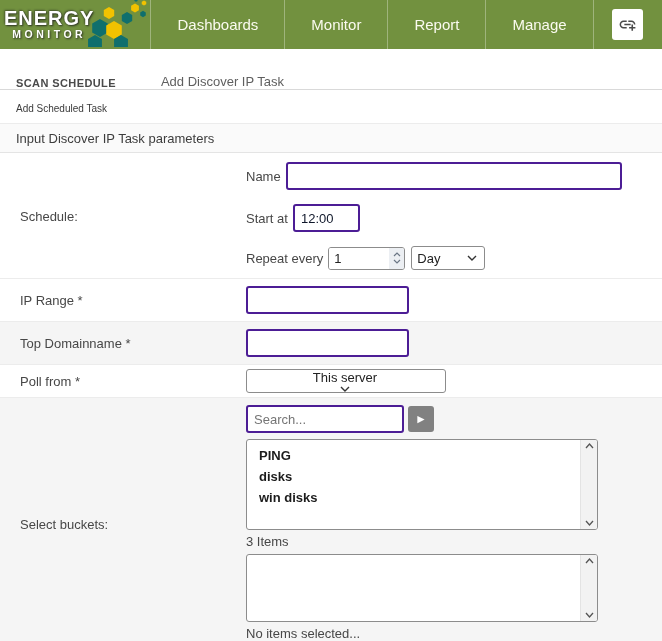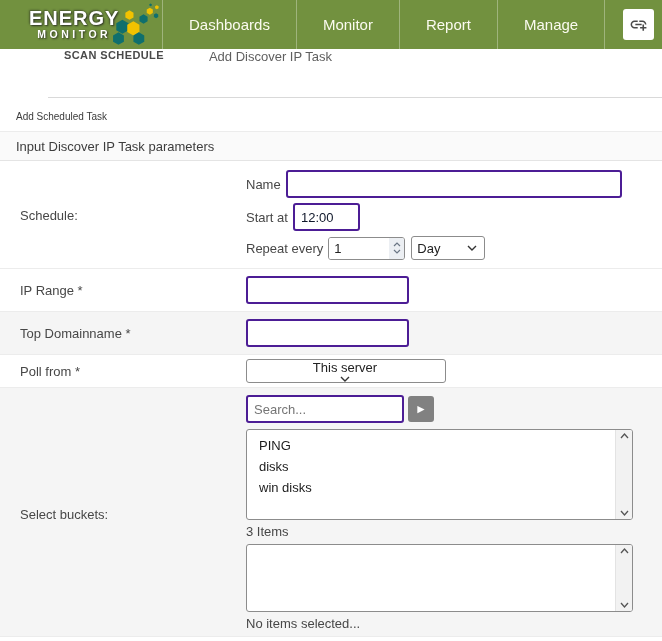--- a/index.html
+++ b/index.html
@@ -12,21 +12,21 @@
   }
   
   .header {
     height: 49px;
     background: var(--header-bg, #72913f);
     display: flex; align-items: stretch;
   }
   .logo {
     width: 163px; display: flex; align-items: center; justify-content: center;
     border-right: 1px solid rgba(255,255,255,.32);
-    padding-left: 29px;
+    padding-left: 4px;
   }
   .logo-text { display: flex; flex-direction: column; align-items: center; margin-right: -6px; z-index: 2; }
   .logo-line1 {
     color: #fff; font-weight: bold; font-size: 20px; letter-spacing: 1px; line-height: 20px;
     text-shadow: 1px 1px 2px rgba(30,30,30,.85), -1px -1px 2px rgba(30,30,30,.5);
   }
   .logo-line2 {
     color: #fff; font-size: 10.5px; letter-spacing: 3.5px; line-height: 13px; font-weight: bold;
     text-shadow: 1px 1px 2px rgba(30,30,30,.85);
   }
@@ -43,43 +43,42 @@
     display: flex; align-items: center;
     padding: 0 57px 0 18px;
     border-right: 1px solid rgba(255,255,255,.32);
   }
   .link-btn {
     width: 31px; height: 31px; background: #fff; border: none; border-radius: 3px;
     display: flex; align-items: center; justify-content: center; cursor: pointer;
   }
   
   .breadcrumb {
-    height: 49px; display: flex; align-items: flex-start;
+    height: 41px; display: flex; align-items: flex-end;
     border-bottom: 1px solid #d9d9d9;
     padding-left: 16px;
-    margin-left: 48px;
   }
   .crumb-section {
     font-size: 11px; font-weight: bold; color: #4a4a4a; letter-spacing: .4px;
   }
   .crumb-page { margin-left: 45px; font-size: 13px; color: #5f5f5f; }
   
   .page-title { margin: 13px 16px 9px; font-size: 10px; color: #3b3b3b; }
   .section-header {
     height: 30px; display: flex; align-items: center; padding-left: 16px;
     background: #fafafa; border-top: 1px solid #ececec; border-bottom: 1px solid #e4e4e4;
     color: #3d3d3d;
   }
   
   .form-row { display: flex; align-items: center; border-bottom: 1px solid #ececec; }
   .form-row.striped { background: #f5f5f5; }
   .row-label { width: 246px; flex: none; padding-left: 20px; color: #474747; }
   .row-control { flex: 1; }
   .row-schedule { padding: 9px 0 8px; }
-  .sched-line { display: flex; align-items: center; margin-bottom: 5px; }
+  .sched-line { display: flex; align-items: center; margin-bottom: 14px; }
   .sched-line:last-child { margin-bottom: 0; }
   .sched-label { margin-right: 5px; color: #474747; }
   input.text-input {
     height: 28px; border: 2px solid #4c1d95; border-radius: 3px;
     padding: 0 6px; font-family: "Liberation Sans", sans-serif; font-size: 13px; color: #0f172a;
     background: #fff; outline: none;
   }
   .name-input { width: 336px; }
   .start-input { width: 67px; }
   .short-input { width: 163px; }
@@ -106,22 +105,22 @@
   
   .row-buckets { padding: 7px 0 2px; }
   .search-line { display: flex; align-items: center; margin-bottom: 6px; }
   .search-input { width: 158px; height: 25px; }
   .search-go {
     width: 26px; height: 26px; margin-left: 4px; border: none; border-radius: 3px;
     background: #818181; color: #fff; font-size: 12px; display: flex; align-items: center;
     justify-content: center; cursor: pointer;
   }
   .listbox {
-    position: relative; width: 387px; background: #fff;
-    border: 1px solid #8c8c8c; border-radius: 3px; overflow: hidden;
+    position: relative; width: 352px; background: #fff;
+    border: 1px solid #8c8c8c; border-radius: 3px; overflow: hidden; font-weight: bold;
   }
   .listbox-tall { height: 91px; }
   .listbox-short { height: 68px; margin-top: 2px; }
   .listbox-items { position: absolute; inset: 0 17px 0 0; padding: 5px 0; }
   .list-option { padding: 1px 12px; line-height: 19px; color: #1c1c1c; cursor: pointer; }
   .scrollbar {
     position: absolute; top: 0; right: 0; bottom: 0; width: 17px;
     background: #f2f2f2; border-left: 1px solid #e3e3e3;
     display: flex; flex-direction: column; justify-content: space-between; align-items: center;
     padding: 3px 0; cursor: pointer;

